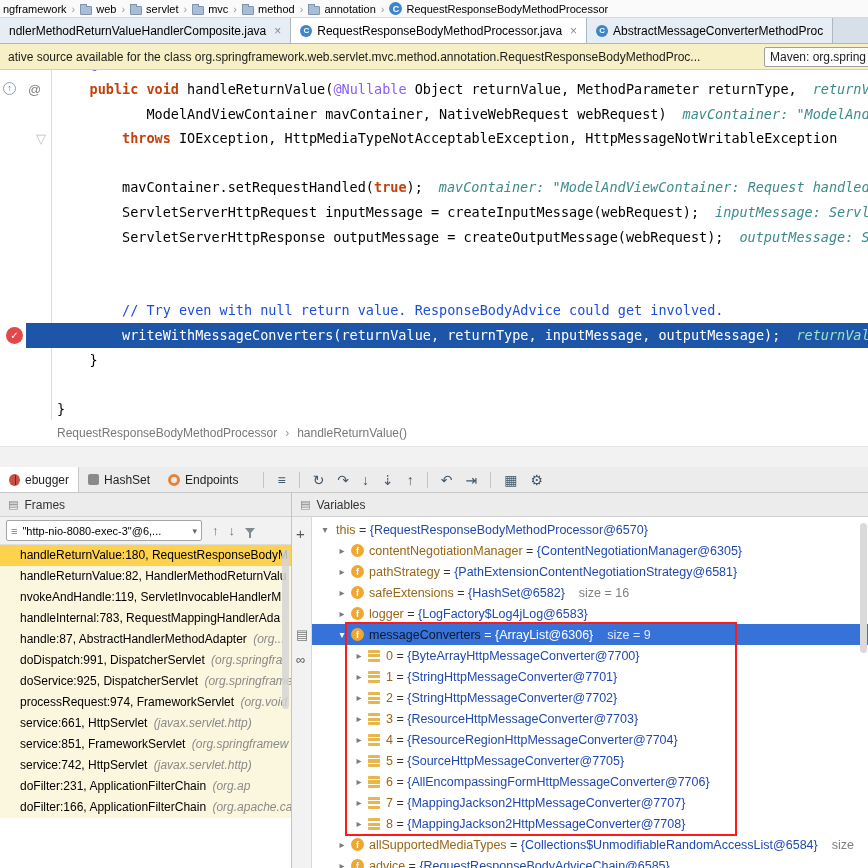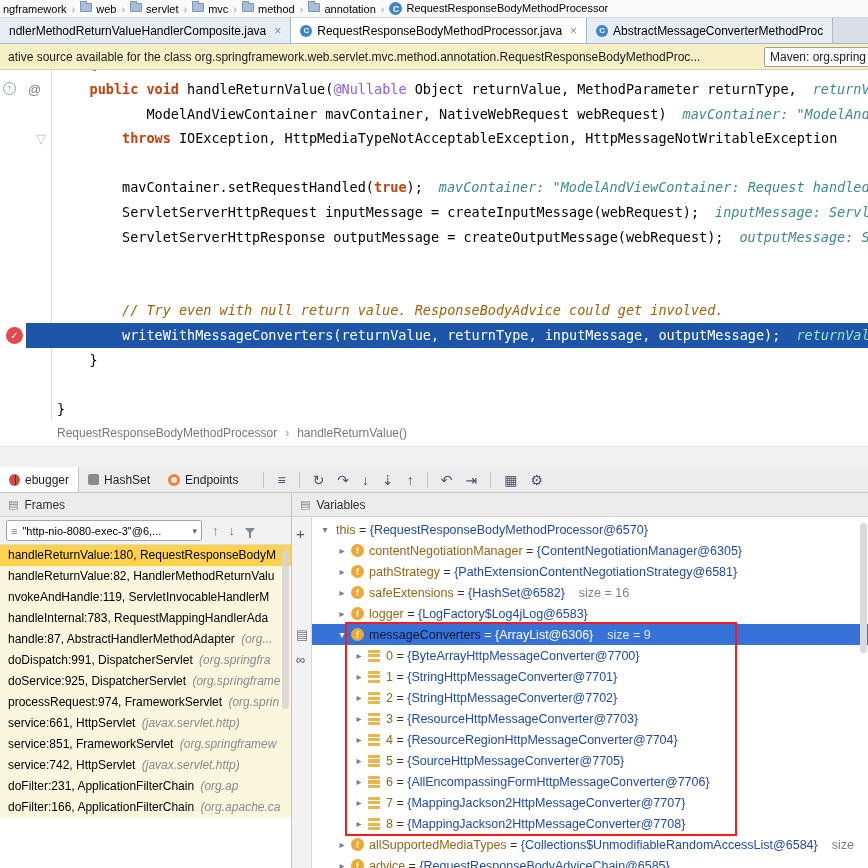--- a/index.html
+++ b/index.html
@@ -4,21 +4,21 @@
 <style>
   *{margin:0;padding:0;box-sizing:border-box}
   html,body{width:868px;height:868px;overflow:hidden;background:#f2f2f2;
     font-family:"Liberation Sans","DejaVu Sans",sans-serif;font-size:12px;color:#000}
   #app{position:absolute;left:0;top:0;width:868px;height:868px;background:#f2f2f2;overflow:hidden}
 
   
   .crumb-bar{position:absolute;left:0;top:0;right:0;height:18px;background:#fafafa;
     border-bottom:1px solid #d8d8d8;display:flex;align-items:center;gap:4px;
     padding-left:3px;font-size:11px;white-space:nowrap;overflow:hidden}
-  .crumb-item{display:inline-flex;align-items:flex-start;gap:4px}
+  .crumb-item{display:inline-flex;align-items:flex-end;gap:4px}
   .crumb-sep{color:#999;padding:0 1px}
   .folder-ico{width:12px;height:9px;background:#a9bdd6;border:1px solid #7f94ad;border-radius:1px;
     position:relative;display:inline-block}
   .folder-ico::before{content:"";position:absolute;left:-1px;top:-3px;width:5px;height:2px;
     background:#a9bdd6;border:1px solid #7f94ad;border-bottom:none}
   .class-ico{width:13px;height:13px;border-radius:50%;background:#3e86c9;color:#fff;font-size:9px;
     font-weight:bold;display:inline-flex;align-items:center;justify-content:center;flex:none}
 
   
   .tab-bar{position:absolute;left:0;top:18px;right:0;height:26px;background:#d7dfe8;
@@ -42,21 +42,21 @@
   .editor{position:absolute;left:0;top:70px;right:0;height:350px;background:#fff;overflow:hidden}
   .gutter{position:absolute;left:0;top:0;bottom:0;width:52px;background:#fff;
     border-right:1px solid #dcdcdc;z-index:3}
   .exec-bg{position:absolute;left:26px;right:0;top:253px;height:25px;background:#1d55a9;z-index:4}
   .code-lines{position:absolute;left:0;top:0;right:0;bottom:0;z-index:5;
     font-family:"DejaVu Sans Mono","Liberation Mono",monospace;font-size:13.5px}
   .cl{position:absolute;height:25px;line-height:24.6px;white-space:pre}
   .kw{color:#c2410c;font-weight:bold}
   .plain{color:#000}
   .anno{color:#8b5cf6}
-  .cmt{color:#a16207;font-style:italic}
+  .cmt{color:#1d4ed8;}
   .hint{color:#3d8b8b;font-style:italic;margin-left:16px}
   .cl.exec .plain,.cl.exec .kw{color:#fff}
   .cl.exec .hint{color:#9fe3bc}
   .g-ovr{position:absolute;left:3px;top:12px;width:13px;height:13px;border:1px solid #8aa0b4;
     border-radius:50%;color:#5b788e;font-size:9px;line-height:11px;text-align:center}
   .g-at{position:absolute;left:28px;top:7px;color:#808080;font-size:13px;line-height:25px}
   .g-arrow{position:absolute;left:36px;top:56px;color:#bcbcbc;font-size:13px;line-height:25px}
   .g-bp{position:absolute;left:6px;top:257px;width:17px;height:17px;border-radius:50%;
     background:#e2484c;color:#fff;font-size:10px;line-height:17px;text-align:center}
 
@@ -88,21 +88,21 @@
     align-items:center;gap:10px;padding:0 6px}
   .thread-combo{flex:0 0 196px;height:21px;background:#fff;border:1px solid #a5a5a5;border-radius:2px;
     display:flex;align-items:center;gap:5px;padding:0 4px;font-size:11px;overflow:hidden;white-space:nowrap}
   .tc-ico{color:#777}
   .tc-arrow{margin-left:auto;color:#666;font-size:9px}
   .fr-tools{display:flex;gap:10px;color:#5f7387;font-size:13px;align-items:center}
   .funnel{width:0;height:0;border-left:5px solid transparent;border-right:5px solid transparent;
     border-top:6px solid #7f8b91;position:relative;display:inline-block}
   .funnel::after{content:"";position:absolute;left:-1px;top:-1px;width:2px;height:5px;background:#7f8b91}
   .frames-list{position:absolute;left:0;top:52px;right:0;bottom:0;background:#fff;overflow:hidden}
-  .frow{height:21px;line-height:21px;padding-left:8px;font-size:12px;background:#fbf6de;
+  .frow{height:21px;line-height:21px;padding-left:20px;font-size:12px;background:#fbf6de;
     white-space:nowrap;overflow:hidden}
   .frow.fsel{background:#ffd24d}
   .fpkg{color:#8a8a8a;font-style:italic;margin-left:3px}
   .fr-scroll{position:absolute;right:2px;top:56px;width:7px;height:160px;background:#d5d5d5;
     border-radius:4px;opacity:.85;z-index:6}
 
   
   .vars-panel{position:absolute;left:292px;top:493px;right:0;bottom:0;background:#fff;overflow:hidden}
   .watch-strip{position:absolute;left:0;top:24px;width:20px;bottom:0;background:#f2f2f2;
     border-right:1px solid #d8d8d8;z-index:2}
@@ -284,21 +284,21 @@
       </div>
     </div>
     <div class="frames-list">
         <div class="frow fsel"><span class="fmain">handleReturnValue:180, RequestResponseBodyM</span></div>
         <div class="frow"><span class="fmain">handleReturnValue:82, HandlerMethodReturnValu</span></div>
         <div class="frow"><span class="fmain">nvokeAndHandle:119, ServletInvocableHandlerM</span></div>
         <div class="frow"><span class="fmain">handleInternal:783, RequestMappingHandlerAda</span></div>
         <div class="frow"><span class="fmain">handle:87, AbstractHandlerMethodAdapter </span><span class="fpkg">(org...</span></div>
         <div class="frow"><span class="fmain">doDispatch:991, DispatcherServlet </span><span class="fpkg">(org.springfra</span></div>
         <div class="frow"><span class="fmain">doService:925, DispatcherServlet </span><span class="fpkg">(org.springframe</span></div>
-        <div class="frow"><span class="fmain">processRequest:974, FrameworkServlet </span><span class="fpkg">(org.sprin</span></div>
+        <div class="frow"><span class="fmain">processRequest:974, FrameworkServlet </span><span class="fpkg">(org.void</span></div>
         <div class="frow"><span class="fmain">service:661, HttpServlet </span><span class="fpkg">(javax.servlet.http)</span></div>
         <div class="frow"><span class="fmain">service:851, FrameworkServlet </span><span class="fpkg">(org.springframew</span></div>
         <div class="frow"><span class="fmain">service:742, HttpServlet </span><span class="fpkg">(javax.servlet.http)</span></div>
         <div class="frow"><span class="fmain">doFilter:231, ApplicationFilterChain </span><span class="fpkg">(org.ap</span></div>
         <div class="frow"><span class="fmain">doFilter:166, ApplicationFilterChain </span><span class="fpkg">(org.apache.ca</span></div>
       </div>
     <div class="fr-scroll"></div>
   </div>
 
   <div class="vars-panel">

